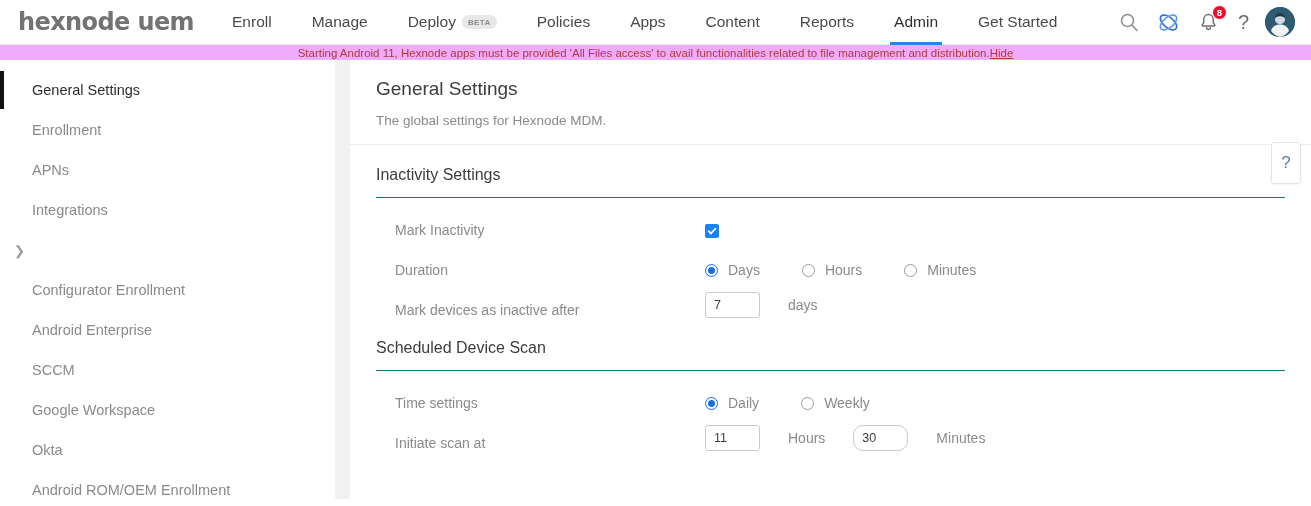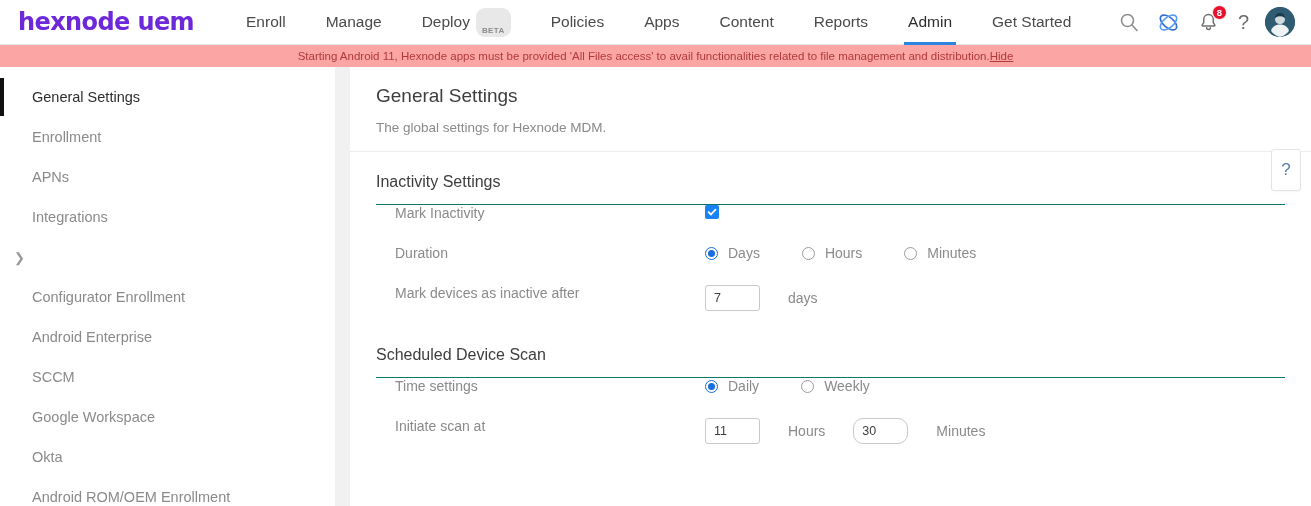--- a/index.html
+++ b/index.html
@@ -18,23 +18,23 @@
     background: #ffffff;
     display: flex;
     align-items: center;
     padding: 0 12px 0 18px;
     border-bottom: 1px solid #e9e9e9;
   }
   .brand {
     font-size: 24px;
     font-weight: bold;
     letter-spacing: -0.6px;
-    color: #6d28d9;
+    color: #737373;
     white-space: nowrap;
-    margin-right: 38px;
+    margin-right: 24px;
     font-family: "DejaVu Sans", sans-serif;
   }
   .navlinks {
     display: flex;
     align-items: center;
     height: 45px;
     gap: 12px;
   }
   .navitem {
     position: relative;
@@ -55,21 +55,21 @@
     height: 3px;
     background: #2b84e0;
   }
   .beta {
     margin-left: 6px;
     background: #e8e8e8;
     color: #8b8b8b;
     font-size: 8px;
     font-weight: bold;
     letter-spacing: 0.4px;
-    padding: 19px 6px 2px 6px;
+    padding: 4px 6px 2px 6px;
     border-radius: 9px;
     line-height: 1;
     text-transform: uppercase;
   }
   .navright {
     margin-left: auto;
     display: flex;
     align-items: center;
     gap: 14px;
     padding-right: 4px;
@@ -104,22 +104,22 @@
     width: 30px; height: 30px;
     border-radius: 50%;
     overflow: hidden;
     background: #2f5c72;
     cursor: pointer;
     flex: 0 0 auto;
   }
 
   
   .banner {
-    height: 22px;
-    background: #fca5a5;
+    height: 15px;
+    background: #f0abfc;
     display: flex;
     align-items: center;
     justify-content: center;
     color: #b03a3a;
     font-size: 11.5px;
     white-space: nowrap;
     text-align: right;
   }
   .banner .hide-link {
     color: #b03a3a;
@@ -202,21 +202,21 @@
     position: relative;
   }
   .section-title {
     font-size: 16px;
     color: #3d3d3d;
     padding: 21px 0 13px 0;
     border-bottom: 1px solid #0f766e;
   }
   .row {
     display: flex;
-    align-items: flex-start;
+    align-items: flex-end;
     min-height: 40px;
     padding: 0 0 0 19px;
   }
   .row-label {
     width: 310px;
     flex: 0 0 310px;
     font-size: 14px;
     color: #8a8a8a;
   }
   .row-control {

